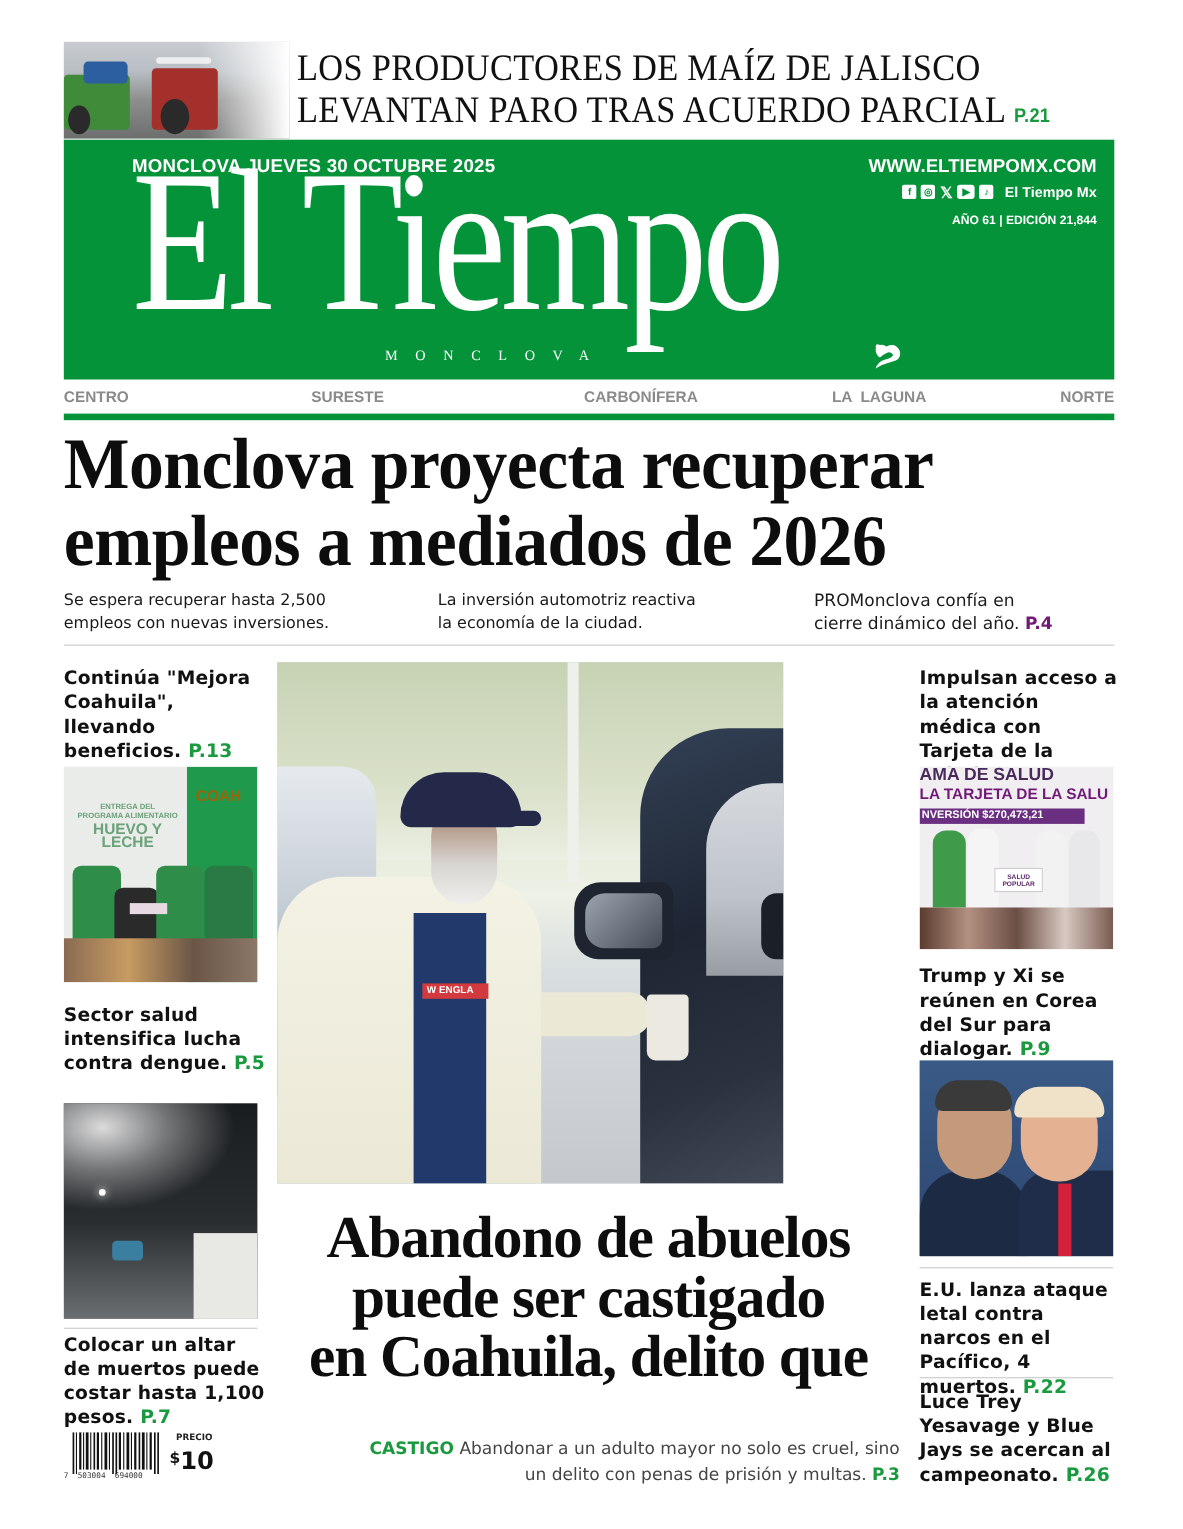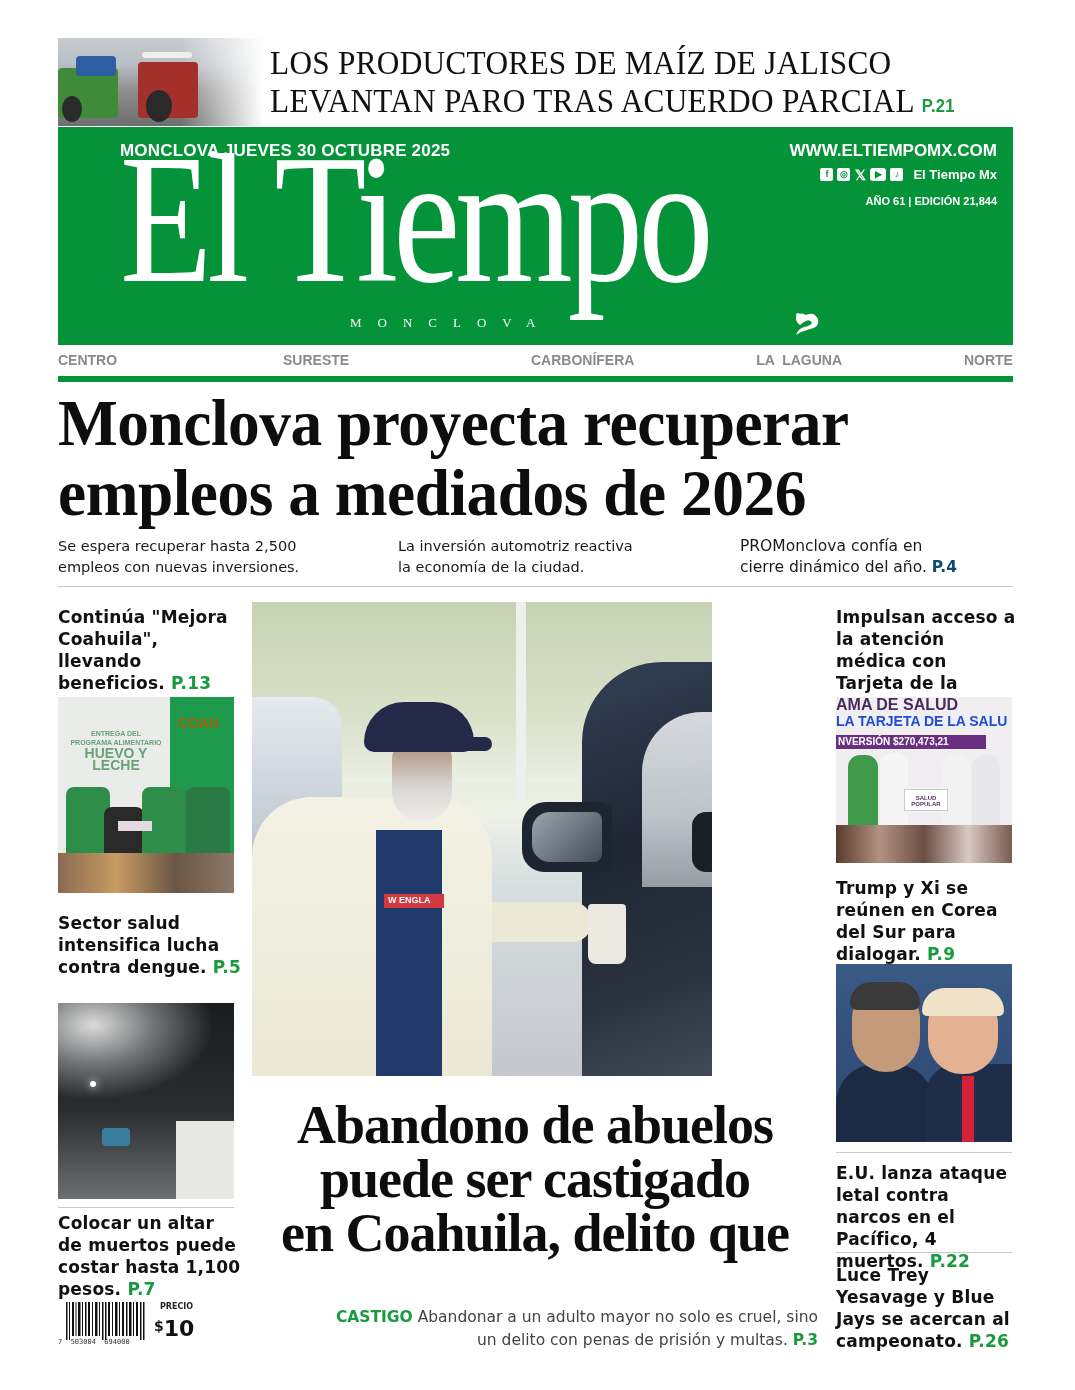--- a/index.html
+++ b/index.html
@@ -35,21 +35,21 @@
   .sections { left: 58px; top: 352px; width: 955px; height: 20px; display: flex; justify-content: space-between;
     font-family: "Liberation Sans", sans-serif; font-weight: bold; font-size: 14px; color: #8a8a8a; }
   .sections span { cursor: pointer; }
   .sec-bar { left: 58px; top: 376px; width: 955px; height: 6px; background: #05933a; }
 
   
   .main-head { left: 58px; top: 388px; width: 955px; font-family: "Liberation Serif", serif; font-weight: bold;
     font-size: 66px; line-height: 70px; color: #0d0d0d; letter-spacing: -0.5px; transform: scaleX(0.96); transform-origin: left top; }
   .decks { left: 58px; top: 536px; width: 955px; }
   .deck { position: absolute; font-family: "DejaVu Sans", sans-serif; font-size: 14.5px; line-height: 21px; color: #1a1a1a; }
-  .deck .pg { color: #0c4a6e; font-weight: bold; }
+  .deck .pg { color: #701a75; font-weight: bold; }
   .rule { background: #c9c9c9; height: 1px; }
 
   
   .side-text { font-family: "DejaVu Sans", sans-serif; font-weight: bold; font-size: 17px; line-height: 22px; color: #111; letter-spacing: 0.2px; }
   .side-text .pg { color: #1a9a3e; }
   .photo { overflow: hidden; }
 
   
   .center-photo { left: 252px; top: 602px; width: 460px; height: 474px;
     background: linear-gradient(180deg, #cfd8c0 0%, #dfe6cf 25%, #eef1e6 45%, #d8dde0 60%, #c4c8cc 100%); overflow: hidden; }
@@ -230,21 +230,21 @@
 <div class="abs bottom-deck">
   <div><span class="kicker">CASTIGO</span> <span>Abandonar a un adulto mayor no solo es cruel, sino</span></div>
   <div><span>un delito con penas de prisión y multas.</span> <span class="pg">P.3</span></div>
 </div>
 
 <div class="abs side-text" style="left:836px;top:606px;width:180px;">
   <span>Impulsan acceso a la atención médica con Tarjeta de la Salud.</span> <span class="pg">P.12</span>
 </div>
 <div class="abs photo" style="left:836px;top:697px;width:176px;height:166px;background:#f1eef2;">
   <div class="abs" style="left:0;top:0;width:176px;font:bold 16px 'Liberation Sans',sans-serif;color:#4a2a5a;white-space:nowrap;line-height:16px;">AMA DE SALUD</div>
-  <div class="abs" style="left:0;top:16px;width:176px;font:bold 14px 'Liberation Sans',sans-serif;color:#1d4ed8;white-space:nowrap;">LA TARJETA DE LA SALU</div>
+  <div class="abs" style="left:0;top:16px;width:176px;font:bold 14px 'Liberation Sans',sans-serif;color:#701a75;white-space:nowrap;">LA TARJETA DE LA SALU</div>
   <div class="abs" style="left:0;top:38px;width:150px;height:14px;background:#6a2f80;"></div>
   <div class="abs" style="left:2px;top:39px;font:bold 10px 'Liberation Sans',sans-serif;color:#fff;white-space:nowrap;">NVERSIÓN $270,473,21</div>
   <div class="abs" style="left:12px;top:58px;width:30px;height:70px;background:#3f9a4a;border-radius:12px 12px 0 0;"></div>
   <div class="abs" style="left:44px;top:56px;width:28px;height:72px;background:#f5f5f5;border-radius:12px 12px 0 0;"></div>
   <div class="abs" style="left:106px;top:58px;width:28px;height:70px;background:#f2f2f2;border-radius:12px 12px 0 0;"></div>
   <div class="abs" style="left:136px;top:58px;width:28px;height:70px;background:#e8e8ea;border-radius:12px 12px 0 0;"></div>
   <div class="abs" style="left:68px;top:92px;width:44px;height:22px;background:#fff;border:1px solid #ccc;font:bold 6px 'Liberation Sans',sans-serif;color:#5a2a6a;text-align:center;padding-top:5px;">SALUD POPULAR</div>
   <div class="abs" style="left:0;top:128px;width:176px;height:38px;background:linear-gradient(90deg,#5a3b2e,#b39182,#6b4e44,#d8c9c2,#7a5b50);"></div>
 </div>
 

